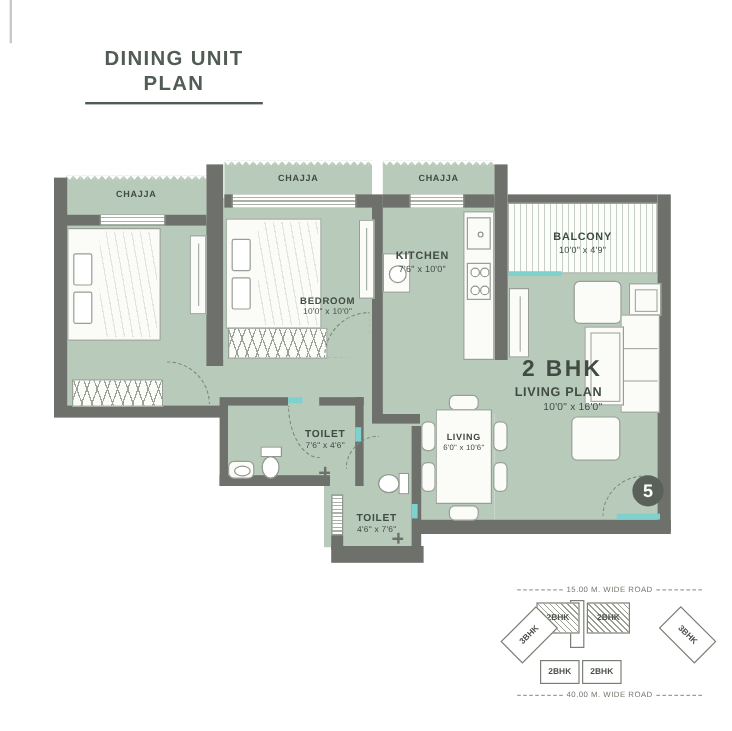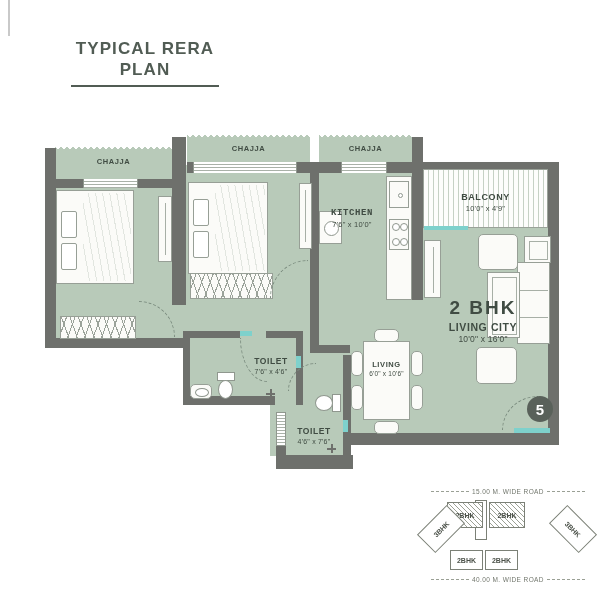--- a/index.html
+++ b/index.html
@@ -45,21 +45,21 @@
   .road::before,.road::after{content:"";flex:1;border-top:1px dashed #9aa095;margin:0 3px;}
 </style>
 </head>
 <body>
 
 <div class="canvas">
 
   <div class="corner-tick"></div>
 
   <div class="title-wrap">
-    <div class="title-line">TYPICAL RERA PLAN</div>
+    <div class="title-line">DINING UNIT PLAN</div>
     <div class="title-underline"></div>
   </div>
 
   <div class="abs" style="left:0;top:0;width:610px;height:609px;">
 
     <div class="abs saw" style="left:55px;top:146px;width:117px;height:5px;"></div>
     <div class="abs saw" style="left:187px;top:134px;width:123px;height:5px;"></div>
     <div class="abs saw" style="left:319px;top:134px;width:93px;height:5px;"></div>
     <div class="abs green" style="left:55px;top:150px;width:117px;height:33px;"></div>
     <div class="abs green" style="left:55px;top:183px;width:125px;height:157px;"></div>
@@ -190,31 +190,35 @@
     <div class="lbl" style="left:55px;top:157px;width:117px;font-size:7.5px;">
       <span class="nm">CHAJJA</span>
     </div>
     <div class="lbl" style="left:187px;top:144px;width:123px;font-size:7.5px;">
       <span class="nm">CHAJJA</span>
     </div>
     <div class="lbl" style="left:319px;top:144px;width:93px;font-size:7.5px;">
       <span class="nm">CHAJJA</span>
     </div>
 
+    <div class="lbl" style="left:233px;top:246px;width:80px;">
+      <div class="nm" style="font-size:8px;">BEDROOM</div>
+      <div class="dm" style="font-size:7px;">10'0" x 10'0"</div>
+    </div>
     <div class="lbl" style="left:318px;top:208px;width:68px;">
-      <div class="nm" style="font-size:9px;font-family:Liberation Mono, monospace;">KITCHEN</div>
+      <div class="nm" style="font-size:9px;">KITCHEN</div>
       <div class="dm" style="font-size:7.5px;">7'6" x 10'0"</div>
     </div>
     <div class="lbl" style="left:443px;top:192px;width:85px;">
       <div class="nm" style="font-size:9px;">BALCONY</div>
       <div class="dm" style="font-size:7.5px;">10'0" x 4'9"</div>
     </div>
-    <div class="lbl" style="left:428px;top:296px;width:110px;">
+    <div class="lbl" style="left:392px;top:296px;width:110px;text-align:right;">
       <div class="nm" style="font-size:19px;letter-spacing:2px;">2 BHK</div>
-      <div class="nm" style="font-size:10.5px;">LIVING CITY</div>
+      <div class="nm" style="font-size:10.5px;">LIVING PLAN</div>
       <div class="dm" style="font-size:8.5px;">10'0" x 16'0"</div>
     </div>
     <div class="lbl" style="left:363px;top:360px;width:47px;">
       <div class="nm" style="font-size:7.5px;">LIVING</div>
       <div class="dm" style="font-size:6.5px;">6'0" x 10'6"</div>
     </div>
     <div class="lbl" style="left:242px;top:356px;width:58px;">
       <div class="nm" style="font-size:8.5px;">TOILET</div>
       <div class="dm" style="font-size:7px;">7'6" x 4'6"</div>
     </div>

